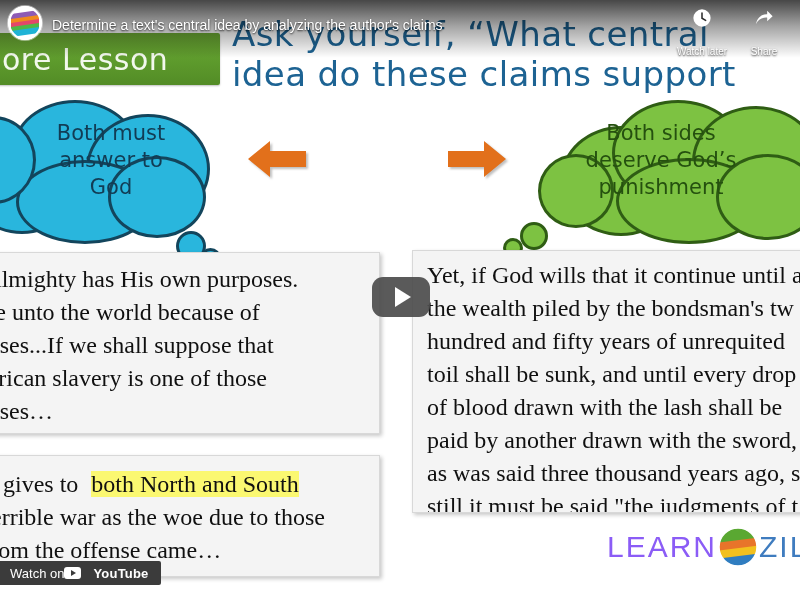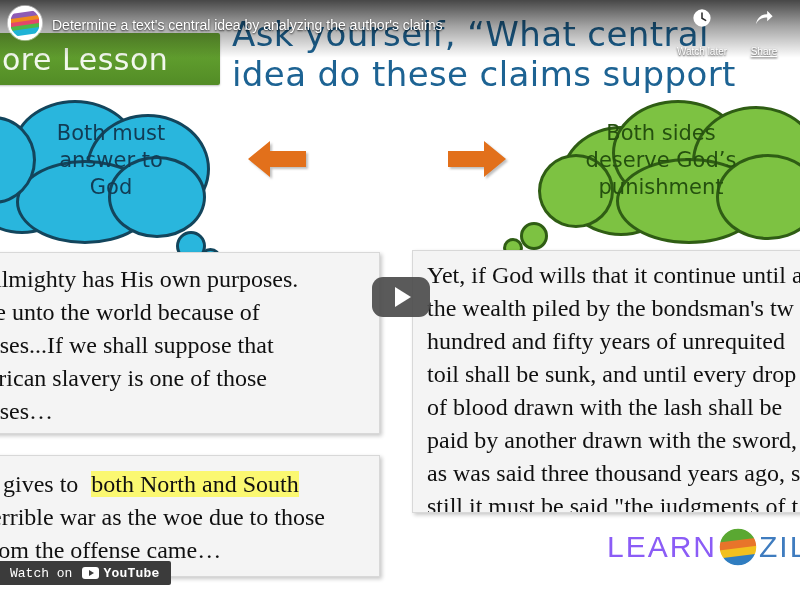--- a/index.html
+++ b/index.html
@@ -221,21 +221,21 @@
     width: 56px;
     text-align: center;
     color: #ffffff;
     font-size: 10px;
     text-shadow: 0 1px 2px rgba(0,0,0,.85);
     font-family: "Liberation Sans", sans-serif;
   }
   .yt-action .ic { display: block; height: 22px; }
   .yt-action .lbl { display: block; margin-top: 16px; }
   #yt-watch-later { left: 674px; }
-  #yt-share       { left: 736px; text-decoration: underline; }
+  #yt-share       { left: 736px; }
 
   .yt-play {
     position: absolute;
     left: 372px; top: 277px;
     width: 58px; height: 40px;
     background: #4d4d4d;
     border-radius: 11px;
     display: flex; align-items: center; justify-content: center;
     opacity: .92;
   }
@@ -250,27 +250,27 @@
   .yt-watch-on {
     position: absolute;
     left: 0px; top: 561px;
     height: 24px;
     background: #3b3b3b;
     border-radius: 0 2px 2px 0;
     display: flex; align-items: center;
     padding: 0 12px 0 10px;
     color: #ffffff;
     font-size: 13px;
-    font-family: Liberation Mono, monospace;
+    font-family: Liberation Sans, sans-serif;
   }
   .yt-watch-on .yt-badge {
     display: inline-flex; align-items: center;
-    margin-left: 10px;
     font-weight: bold;
     letter-spacing: .2px;
+    gap: 8px;
   }
   .yt-badge .ytb-box {
     width: 17px; height: 12px;
     background: #ffffff;
     border-radius: 3px;
     display: inline-flex; align-items: center; justify-content: center;
     margin-right: 4px;
   }
   .yt-badge .ytb-box i {
     width: 0; height: 0;

